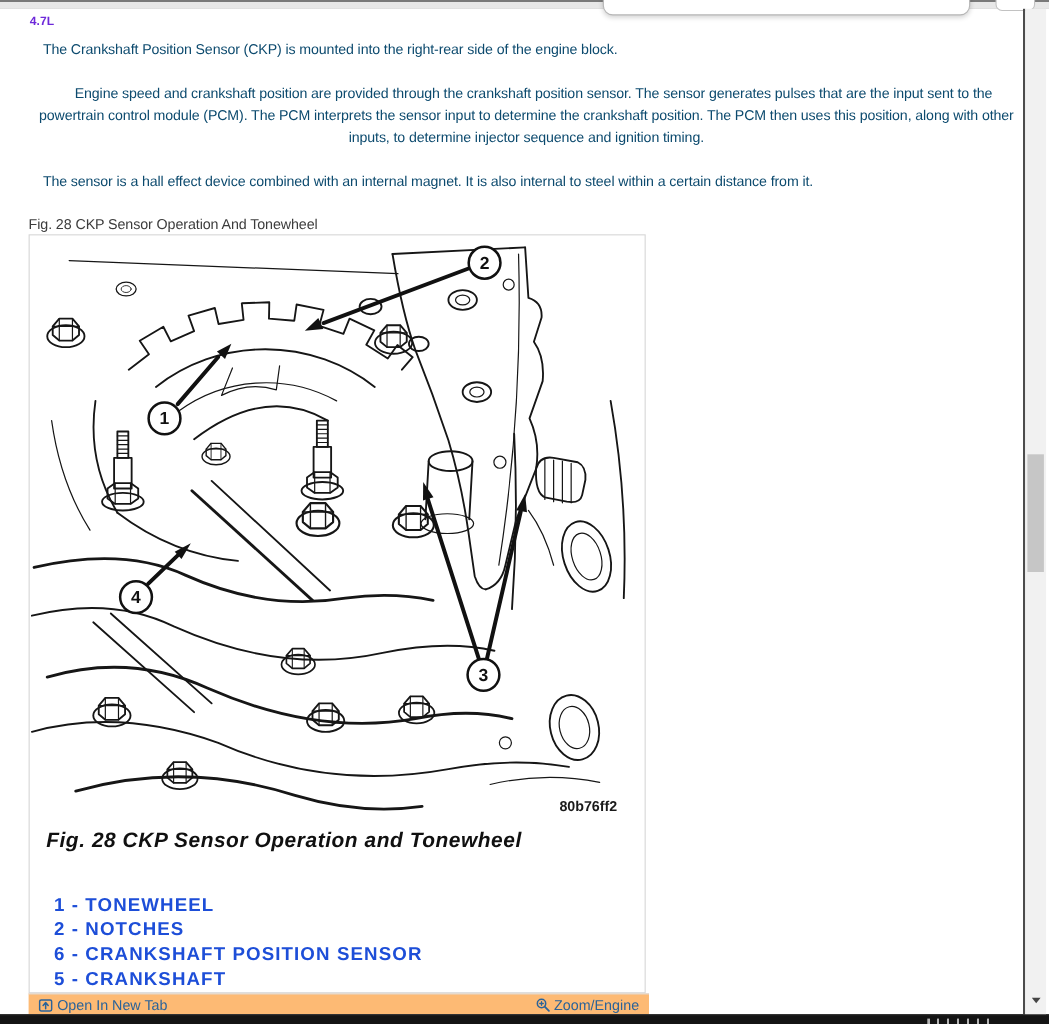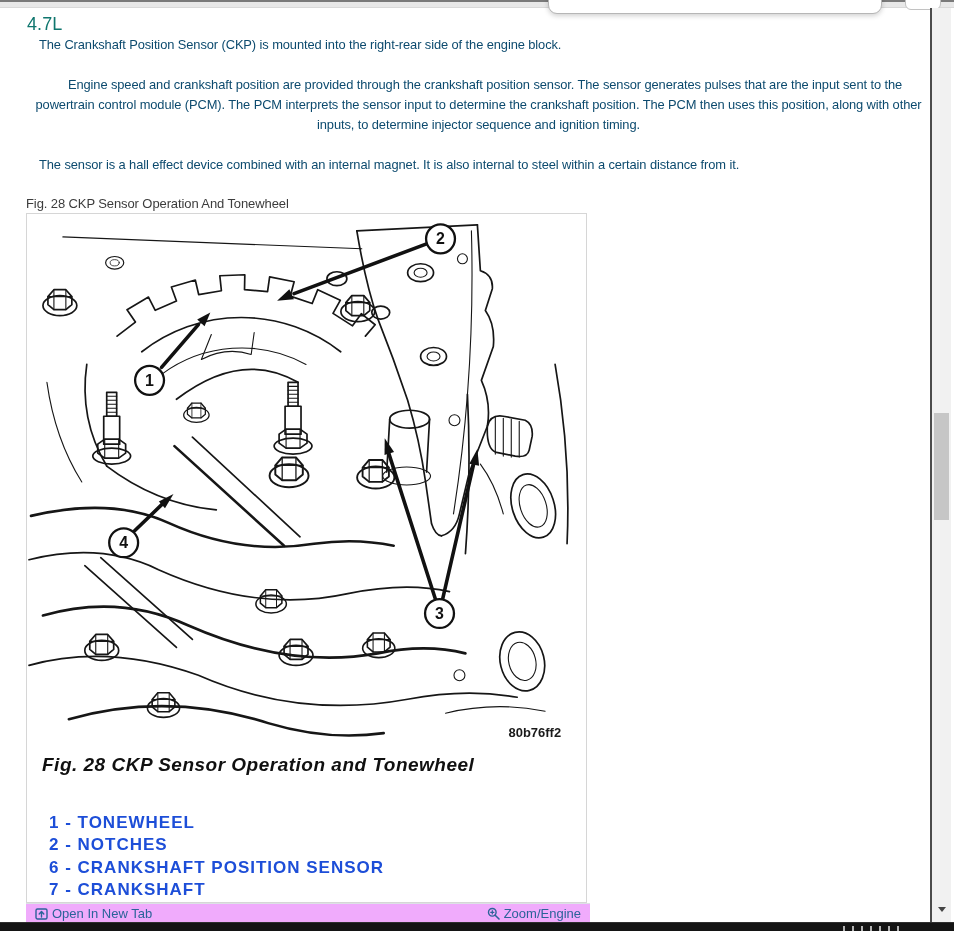--- a/index.html
+++ b/index.html
@@ -19,21 +19,21 @@
     background:#fff;border:1px solid #b6b6b6;border-radius:0 0 9px 9px;
     box-shadow:0 2px 5px rgba(0,0,0,.18);
   }
   .dropdown-remnant2{
     position:absolute;left:905px;top:-4px;width:34px;height:12px;
     background:#fff;border:1px solid #c2c2c2;border-radius:0 0 6px 6px;
   }
   
   .heading{
     position:absolute;left:27px;top:14px;
-    font-size:18px;font-weight:normal;color:#0f766e;letter-spacing:.1px;
+    font-size:11px;font-weight:bold;color:#6d28d9;letter-spacing:.1px;
   }
   .para{
     position:absolute;left:26px;width:905px;
     font-size:12.9px;line-height:20px;color:#0c4a6e;letter-spacing:-.1px;
     text-indent:13px;
   }
   .p1{top:35px;}
   .p2{top:75px;text-align:center;}
   .p3{top:155px;}
   .fig-caption{
@@ -59,21 +59,21 @@
     font-size:19px;font-weight:bold;font-style:italic;color:#101010;letter-spacing:.5px;
   }
   .legend{position:absolute;left:22px;top:598px;}
   .legend-line{
     font-size:17px;font-weight:bold;color:#1d4ed8;
     line-height:22.3px;letter-spacing:1px;white-space:nowrap;
   }
   
   .fig-toolbar{
     position:absolute;left:26px;top:903px;width:564px;height:19px;
-    background:#f0abfc;border-top:1px solid #dde1e6;box-sizing:border-box;
+    background:#fdba74;border-top:1px solid #dde1e6;box-sizing:border-box;
     display:flex;justify-content:space-between;align-items:center;padding:0 9px;
   }
   .tb-link{
     display:flex;align-items:center;gap:4px;
     color:#2b6399;font-size:13px;text-decoration:none;cursor:pointer;white-space:nowrap;
   }
   .tb-link svg{display:block;}
   
   .bottom-bar{
     position:absolute;left:0;top:922px;width:954px;height:9px;
@@ -231,21 +231,21 @@
 
     <text class="img-code" x="536" y="524">80b76ff2</text>
   </svg>
 
   <div class="fig-title">Fig. 28 CKP Sensor Operation and Tonewheel</div>
 
   <div class="legend">
     <div class="legend-line">1 - TONEWHEEL</div>
     <div class="legend-line">2 - NOTCHES</div>
     <div class="legend-line">6 - CRANKSHAFT POSITION SENSOR</div>
-    <div class="legend-line">7 - CRANKSHAFT</div>
+    <div class="legend-line">5 - CRANKSHAFT</div>
   </div>
 </div>
 
 <div class="fig-toolbar">
   <a class="tb-link">
     <span>
       <svg width="13" height="13" viewBox="0 0 13 13">
         <rect x="1" y="2" width="11" height="10" rx="1.5" fill="none" stroke="#2b6399" stroke-width="1.4"></rect>
         <path d="M6.5,10 V5.2 M4.2,7 L6.5,4.4 L8.8,7" fill="none" stroke="#2b6399" stroke-width="1.4" stroke-linecap="round" stroke-linejoin="round"></path>
       </svg>

